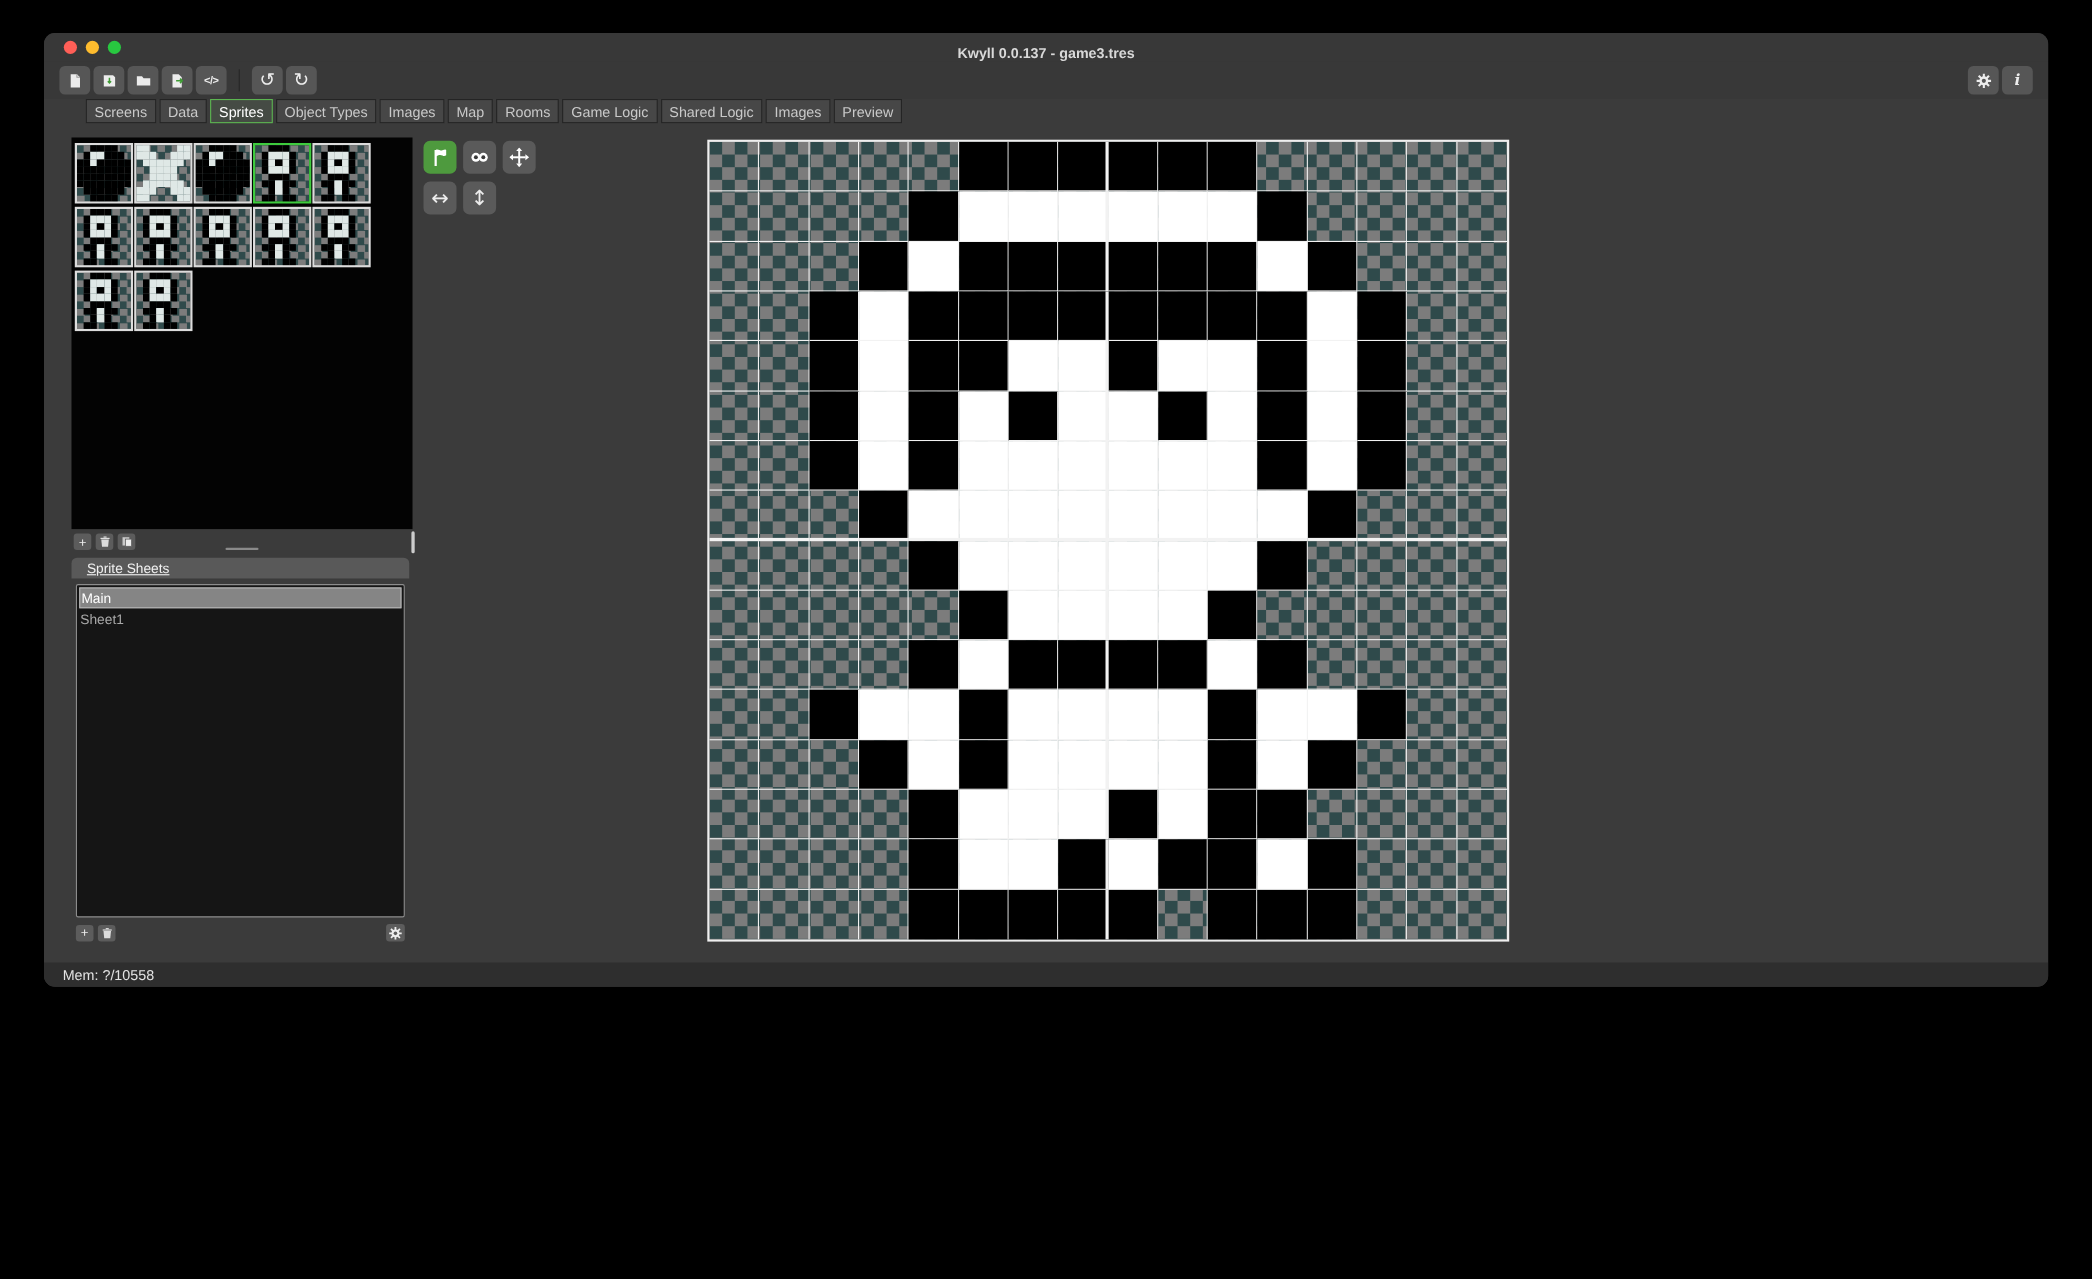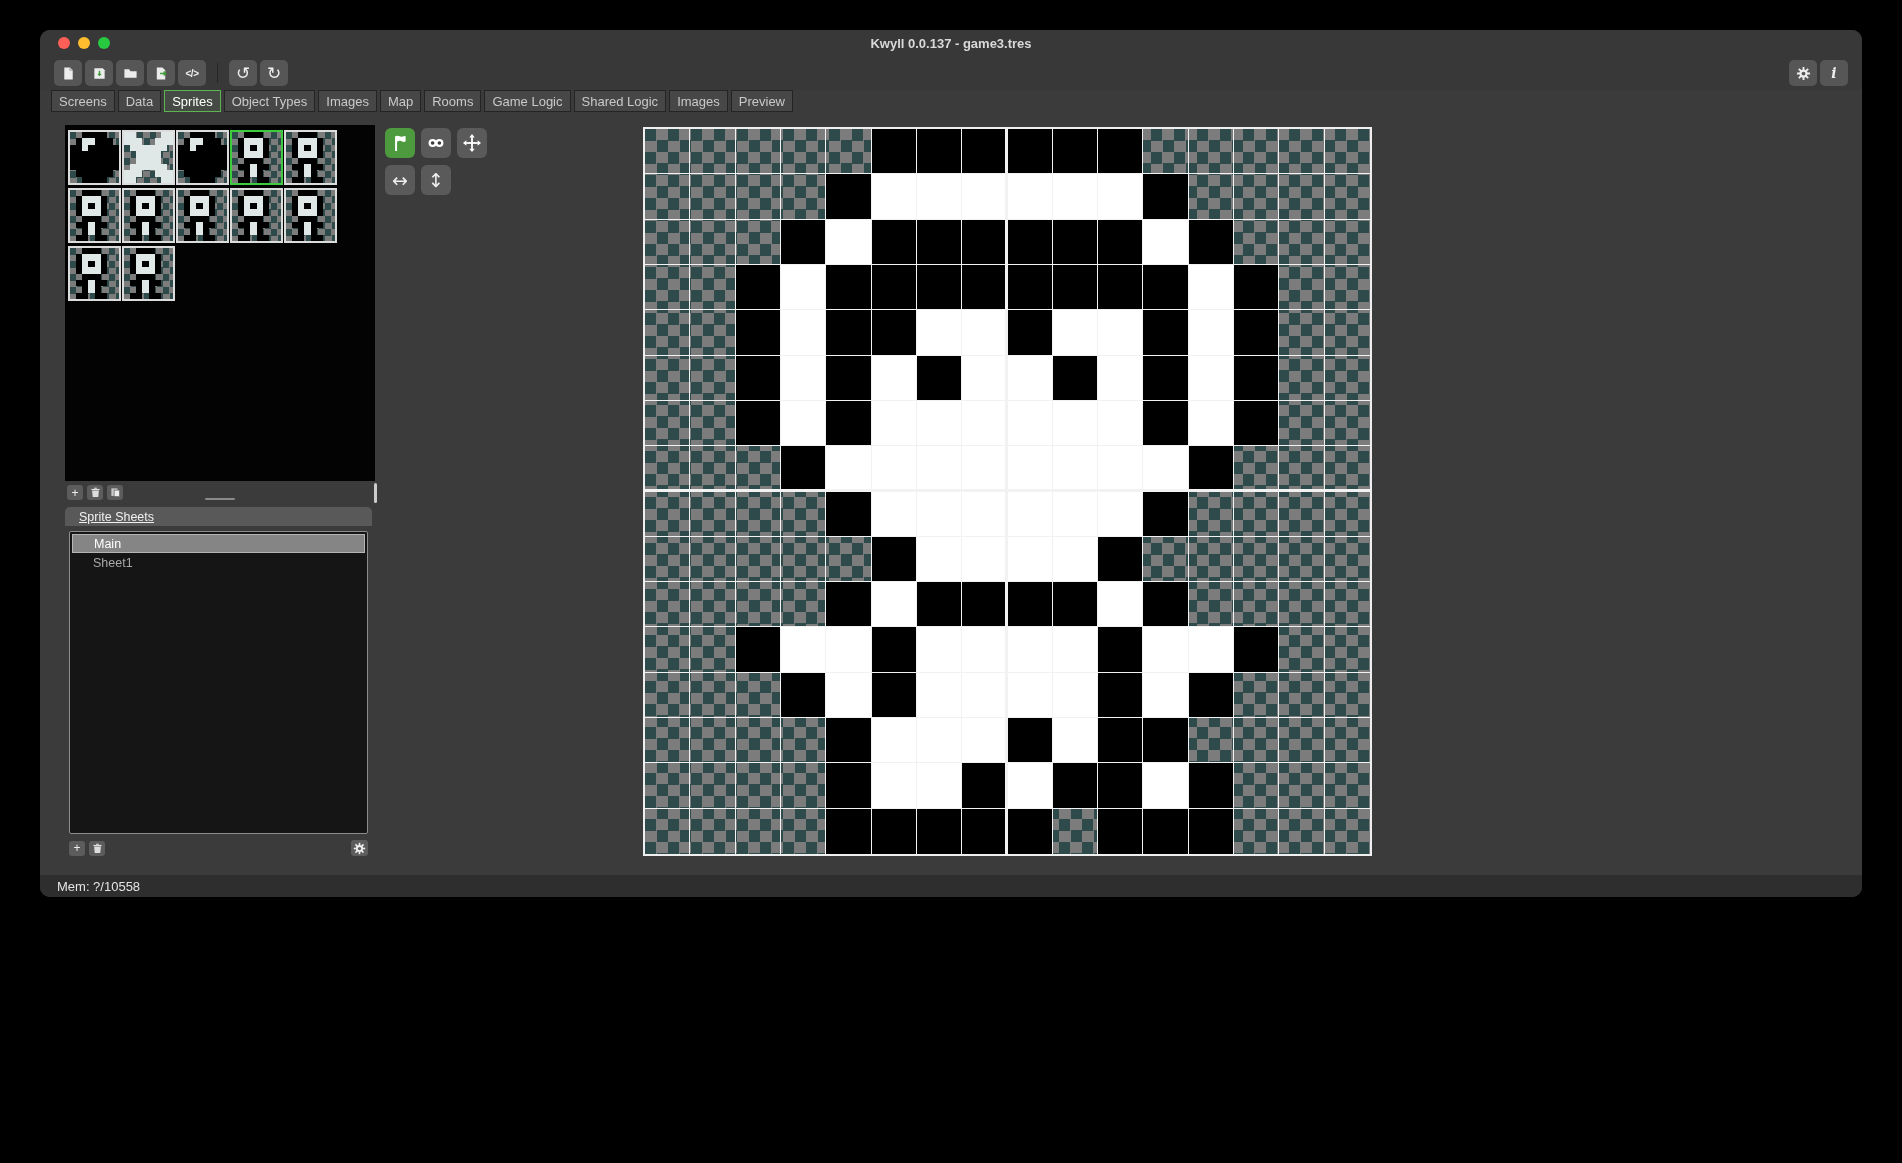--- a/index.html
+++ b/index.html
@@ -1,36 +1,36 @@
 <!DOCTYPE html>
 <html><head>
 <meta charset="utf-8">
 <style>
   * { box-sizing: border-box; margin: 0; padding: 0; }
   html,body { width:1902px; height:1163px; background:#000; font-family:"Liberation Sans","DejaVu Sans",sans-serif; position:relative; overflow:hidden; }
 
   .window { position:absolute; left:40px; top:30px; width:1822px; height:867px; background:#3b3b3b; border-radius:10px; overflow:hidden; }
 
   
-  .titlebar { position:absolute; top:0; left:0; right:0; height:26px; background:#383838; display:flex; align-items:center; justify-content:center; font-size:13px; font-weight:700; color:#d9d9d9; }
+  .titlebar { position:absolute; top:0; left:0; right:0; height:26px; background:#383838; display:flex; align-items:flex-end; justify-content:center; font-size:13px; font-weight:700; color:#d9d9d9; }
   .traffic { position:absolute; left:18px; top:7px; display:flex; gap:8px; }
   .tl { width:12px; height:12px; border-radius:50%; display:inline-block; }
   .tl.red{ background:#ff5f57; } .tl.yellow{ background:#febc2e; } .tl.green{ background:#28c840; }
 
   
   .toolbar { position:absolute; top:26px; left:0; right:0; height:34px; display:flex; align-items:center; padding:0 14px; gap:3px; background:#383838; }
   .tb-btn { width:28px; height:26px; border-radius:5px; background:#565656; display:flex; align-items:center; justify-content:center; }
   .tb-sep { width:1px; height:20px; background:#262626; margin:0 8px; }
   .tb-spacer { flex:1; }
   .arrow-glyph { font-family:"DejaVu Sans",sans-serif; font-size:17px; color:#ededed; line-height:1; }
   .code-glyph { font-size:10px; font-weight:700; color:#ededed; letter-spacing:-0.5px; }
   .info-glyph { font-family:"DejaVu Serif",serif; font-style:italic; font-weight:700; font-size:14px; color:#ededed; }
 
   
-  .tabbar { position:absolute; top:60px; left:11px; right:14px; height:24px; display:flex; gap:3px; }
+  .tabbar { position:absolute; top:60px; left:38px; right:14px; height:24px; display:flex; gap:3px; }
   .tab { background:#474747; border:1px solid #242424; color:#c9c9c9; font-size:13px; height:22px; padding:2px 7px; line-height:17px; white-space:nowrap; }
   .tab.active { border-color:#5cb551; color:#ffffff; background:#454b44;text-align:right; }
 
   
   .sprite-panel { position:absolute; left:25px; top:95px; width:310px; height:356px; background:#030303; }
   .thumbs { display:grid; grid-template-columns:repeat(5,53px); gap:3px 1px; padding:5px 3px; }
   .thumb { width:53px; height:55px; border:2px solid #dcdcdc; background:conic-gradient(#7c7c7c 0 90deg,#2f4a4b 90deg 180deg,#7c7c7c 180deg 270deg,#2f4a4b 270deg); background-size:13px 13px; }
   .thumb.selected { border-color:#3ecb3e; }
   .thumb-grid { display:grid; grid-template-columns:repeat(8,1fr); grid-auto-rows:1fr; width:100%; height:100%; }
   .pk { background:#000; } .pw { background:#dfe8e6; } .pt { background:transparent; }
@@ -39,21 +39,21 @@
   .mini-btn { width:16px; height:15px; background:#5c5c5c; border-radius:3px; color:#eee; font-size:12px; line-height:13px; text-align:center; display:flex; align-items:center; justify-content:center; }
   .mini-btn.gear { width:17px; height:16px; }
 
   .splitter { position:absolute; left:25px; top:465px; width:310px; height:8px; }
   .splitter .grip { position:absolute; left:50%; top:3px; width:30px; height:2px; margin-left:-15px; background:#8a8a8a; border-radius:1px; }
   .v-grip { position:absolute; left:334px; top:453px; width:3px; height:20px; background:#cccccc; border-radius:2px; }
 
   
   .sheets-header { position:absolute; left:25px; top:477px; width:307px; height:19px; background:#595959; border-radius:5px 5px 0 0; color:#f0f0f0; font-size:12.5px; display:flex; align-items:center; padding-left:14px;text-decoration:underline; }
   .sheets-list { position:absolute; left:29px; top:501px; width:299px; height:303px; background:#151515; border:1px solid #8c8c8c; border-radius:2px; padding:2px; }
-  .sheet-item { height:19px; font-size:12.5px; color:#a8a8a8; display:flex; align-items:center; padding-left:21px; }
+  .sheet-item { height:19px; font-size:12.5px; color:#a8a8a8; display:flex; align-items:center; padding-left:1px; }
   .sheet-item.selected { background:#858585; color:#fff; border:1px solid #b5b5b5; }
   .sheets-actions { position:absolute; left:29px; top:810px; width:299px; display:flex; gap:4px; align-items:center; }
   .push { margin-left:auto; }
 
   
   .tools { position:absolute; left:345px; top:98px; }
   .tool-row { display:flex; gap:6px; margin-bottom:7px; }
   .tool-btn { width:30px; height:30px; border-radius:6px; background:#5a5a5a; display:flex; align-items:center; justify-content:center; color:#fff; }
   .tool-btn.active { background:#4e9a3e; }
   .tool-btn .arrow-glyph { font-size:19px; }

